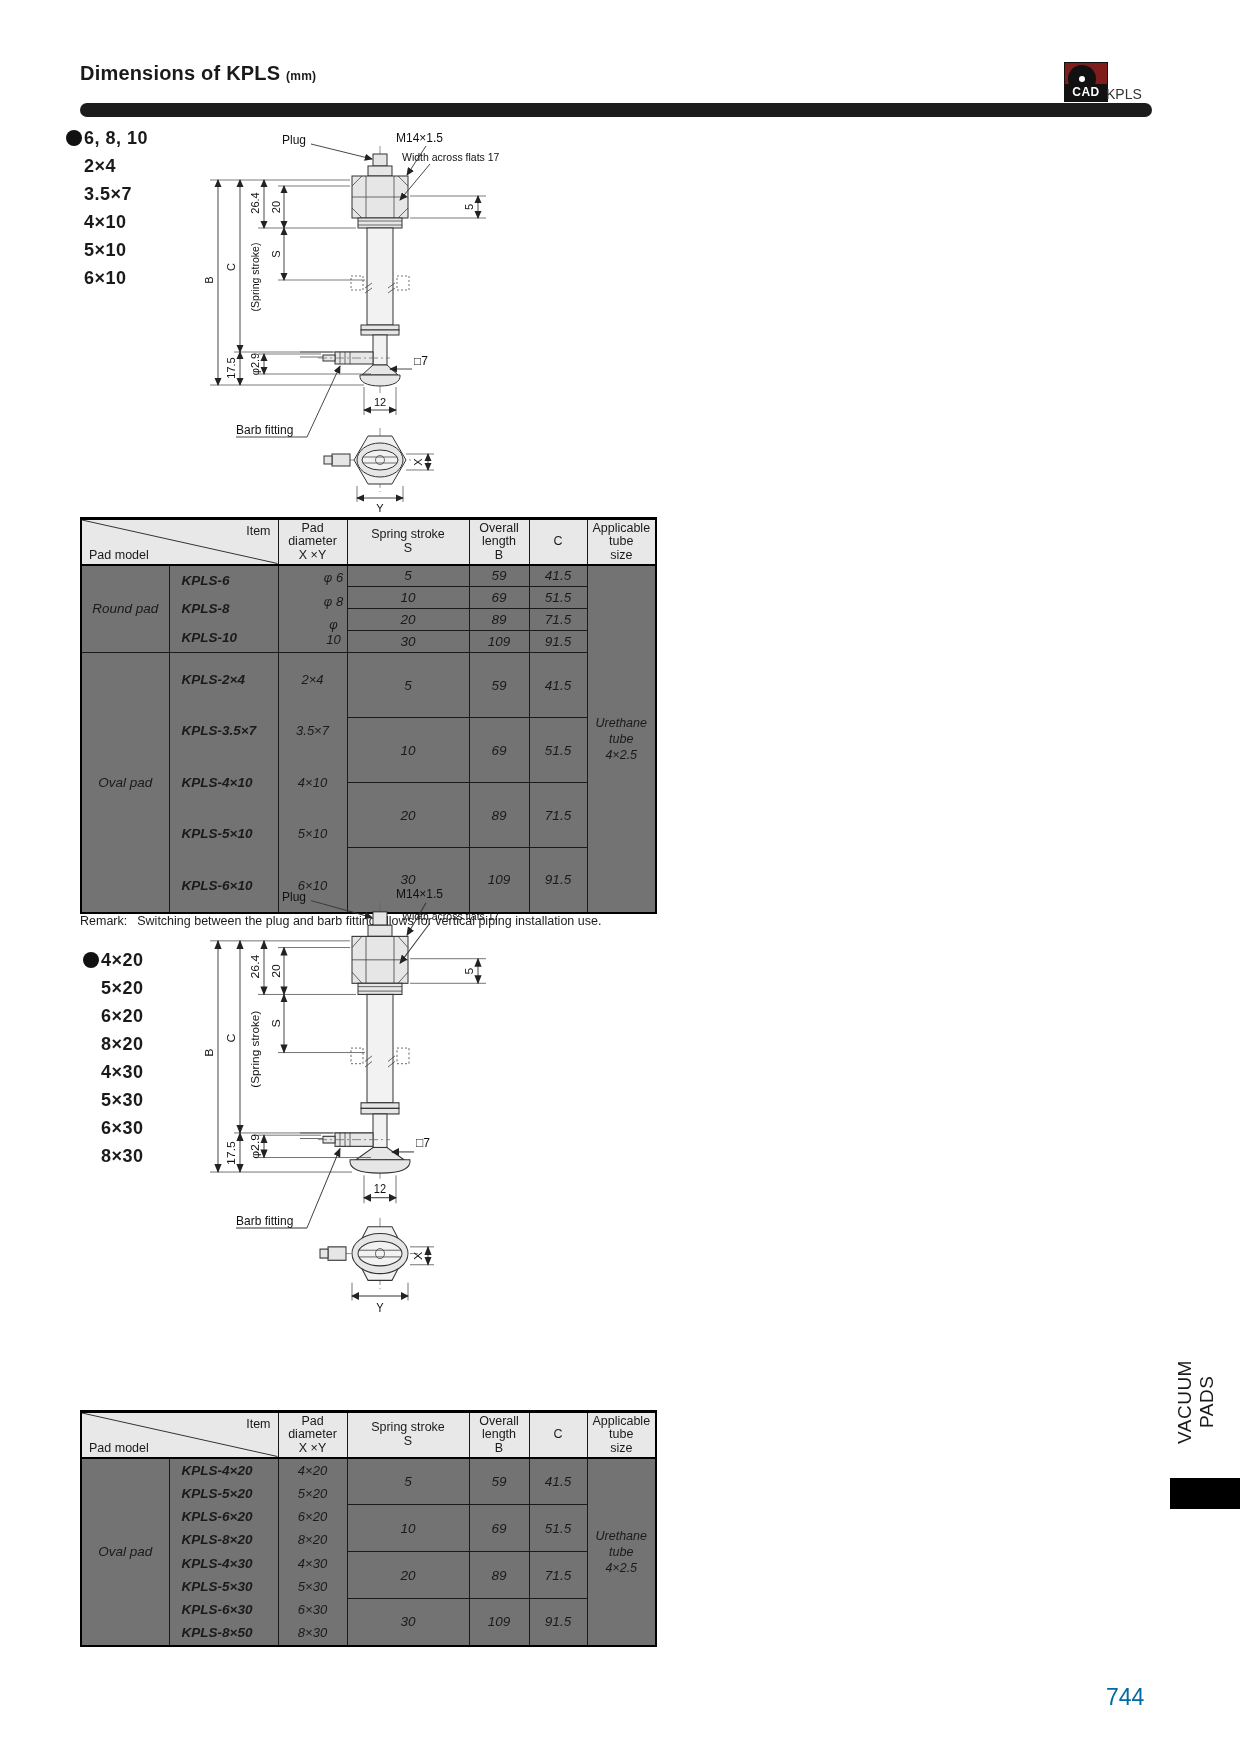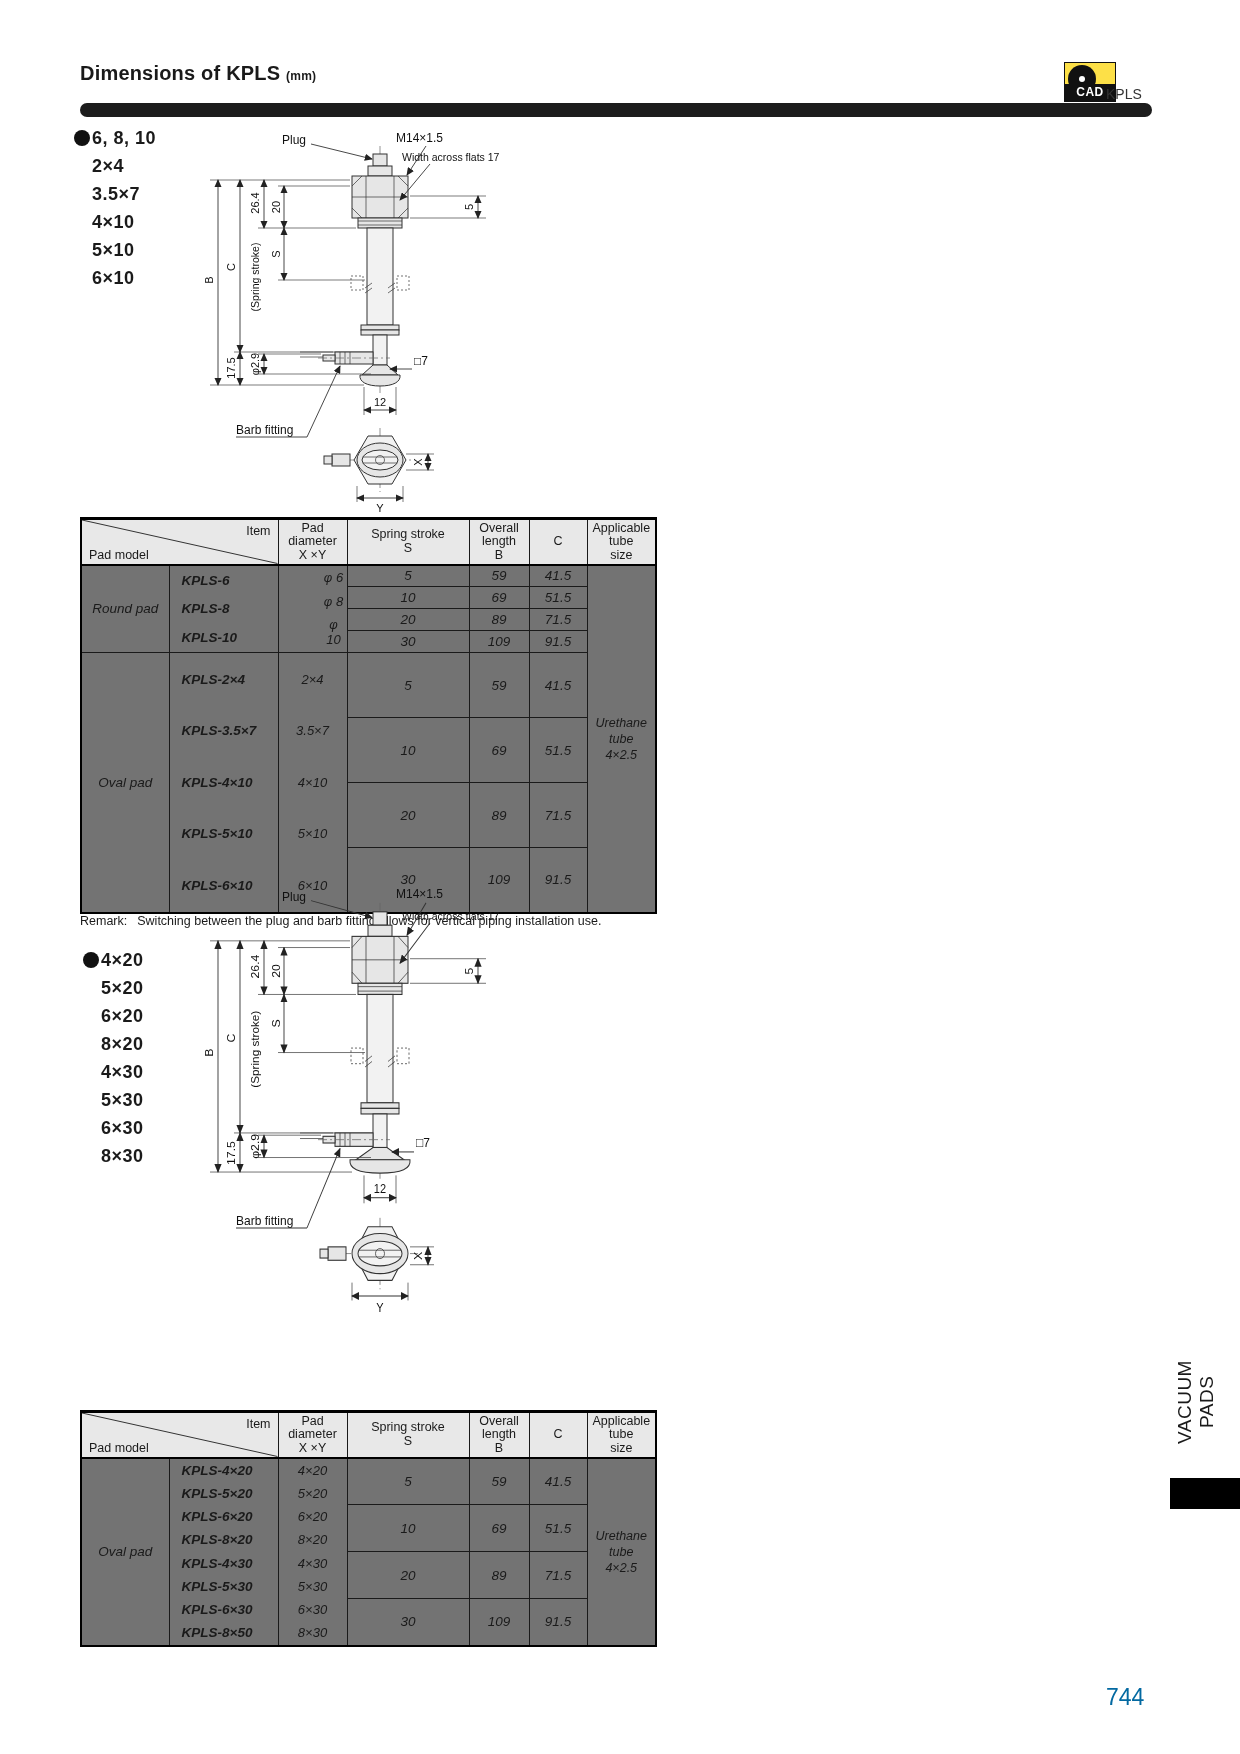--- a/index.html
+++ b/index.html
@@ -3,32 +3,32 @@
 <meta charset="utf-8">
 <style>
   * { margin:0; padding:0; box-sizing:border-box; }
   body { background:#fff; font-family:"Liberation Sans", sans-serif; color:#1a1a1a; }
   .page { position:relative; width:1240px; height:1754px; background:#ffffff; overflow:hidden;border-radius:31px; }
 
   
   .title { position:absolute; left:80px; top:62px; font-size:20px; font-weight:bold; letter-spacing:.2px; }
   .title .unit { font-size:12px; font-weight:bold; }
   .title-bar { position:absolute; left:80px; top:103px; width:1072px; height:14px; background:#1c1c1c; border-radius:7px; }
-  .cad-badge { position:absolute; left:1064px; top:62px; width:52px; height:40px; border:1.5px solid #111; background:#fde047; }
+  .cad-badge { position:absolute; left:1064px; top:62px; width:44px; height:40px; border:1.5px solid #111; background:#7f1d1d; }
   .cad-disc { position:absolute; left:3px; top:2px; width:28px; height:28px; border-radius:50%; background:#111; }
   .cad-disc:after { content:""; position:absolute; left:11px; top:11px; width:6px; height:6px; border-radius:50%; background:#fff; }
   .cad-text { position:absolute; left:0; bottom:0; width:100%; height:17px; background:#111; color:#fff; font-size:12px; font-weight:bold; text-align:center; line-height:17px; letter-spacing:.5px; }
   .cad-code { position:absolute; left:1106px; top:86px; font-size:14px; color:#333; }
 
   
   .sizes { position:absolute; font-size:18px; font-weight:bold; }
   .sizes .row { height:28px; line-height:28px; padding-left:18px; letter-spacing:.5px; }
   .sizes .row.first { padding-left:0; }
   .bullet { display:inline-block; width:16px; height:16px; border-radius:50%; background:#111; margin-right:2px; vertical-align:-2px; }
-  #sizes1 { left:74px; top:124px; }
+  #sizes1 { left:66px; top:124px; }
   #sizes2 { left:83px; top:946px; }
 
   
   .drawing { position:absolute; }
   .drawing text { font-family:"Liberation Sans", sans-serif; fill:#111; }
   .dline { stroke:#333; stroke-width:0.9; fill:none; }
   .eline { stroke:#444; stroke-width:0.7; fill:none; }
   .cline { stroke:#666; stroke-width:0.7; fill:none; stroke-dasharray:9 3 2 3; }
   .part  { stroke:#333; stroke-width:1; fill:#e6e6e6; }
   .partw { stroke:#333; stroke-width:1; fill:#f2f2f2; }

